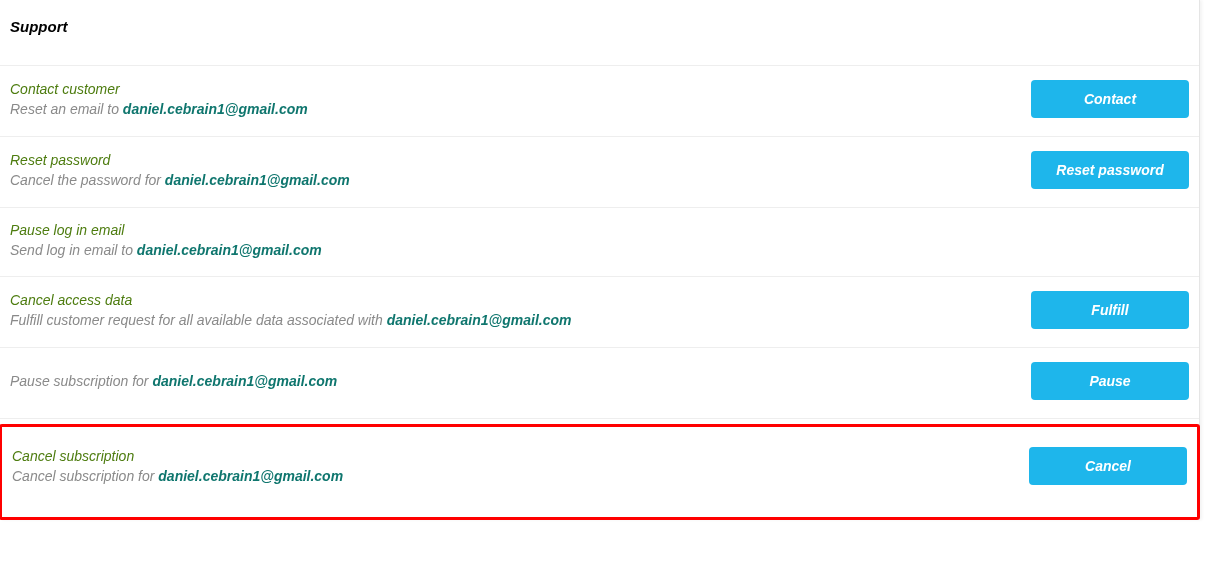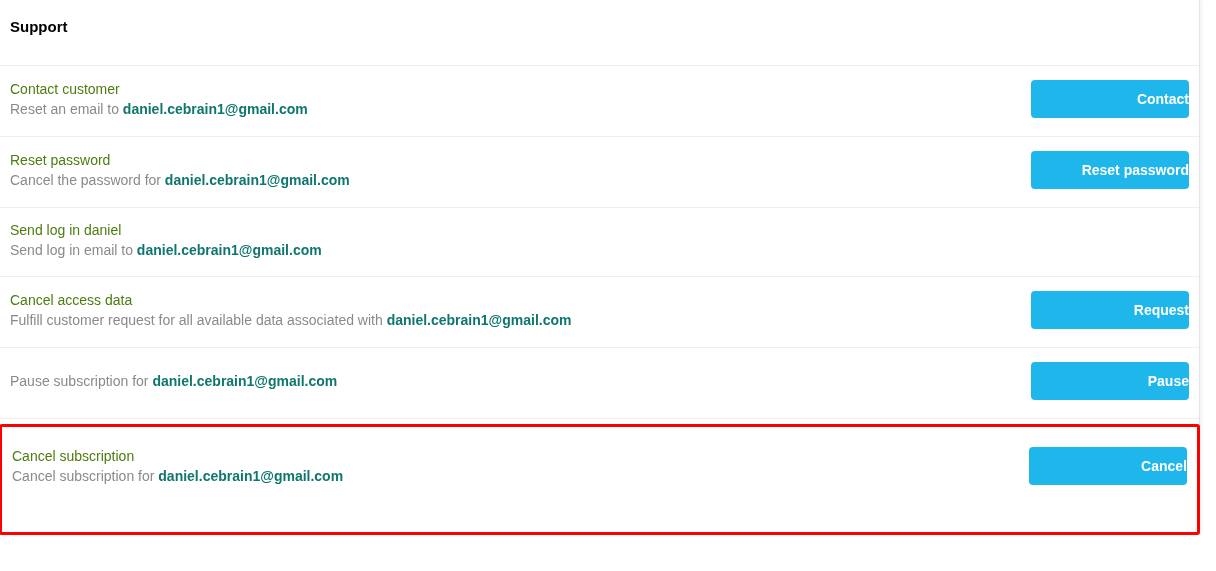--- a/index.html
+++ b/index.html
@@ -1,15 +1,15 @@
 <!DOCTYPE html>
 <html><head>
   <meta charset="utf-8">
   <style>
-    * { box-sizing: border-box; margin: 0; padding: 0; }
+    * { box-sizing: border-box; margin: 0; padding: 0; font-style: italic; }
     body {
       font-family: -apple-system, BlinkMacSystemFont, "Segoe UI", Helvetica, Arial, sans-serif;
       background: #ffffff;
       width: 1216px;
       height: 571px;
       position: relative;
     }
     .container {
       padding: 0;
       width: 1200px;
@@ -45,30 +45,29 @@
     .action-btn {
       background: #1eb6eb;
       color: #ffffff;
       border: none;
       border-radius: 4px;
       width: 158px;
       height: 38px;
       font-size: 14px;
       font-weight: 600;
       cursor: pointer;
-      text-align: right;
     }
     .highlight-box {
       border: 3px solid #ff0000;
       border-radius: 3px;
       margin: 0 -1px 0 -1px;
     }
     .highlight-box .row {
       border-top: none;
-      padding: 20px 10px 47px 10px;
+      padding: 20px 10px 32px 10px;
       border-radius: 31px;
     }
     .bottom-border {
       border-top: 1px solid #eeeeee;
       height: 6px;
     }
   </style>
 </head>
 <body>
 
@@ -90,35 +89,35 @@
       <div class="row-title">Reset password</div>
       <div class="row-desc">
         <span>Cancel the password for </span><span class="bold">daniel.cebrain1@gmail.com</span>
       </div>
     </div>
     <button class="action-btn">Reset password</button>
   </div>
 
   <div class="row">
     <div class="row-text">
-      <div class="row-title">Send log in daniel</div>
+      <div class="row-title">Pause log in email</div>
       <div class="row-desc">
         <span>Send log in email to </span><span class="bold">daniel.cebrain1@gmail.com</span>
       </div>
     </div>
   </div>
 
   <div class="row">
     <div class="row-text">
       <div class="row-title">Cancel access data</div>
       <div class="row-desc">
         <span>Fulfill customer request for all available data associated with </span><span class="bold">daniel.cebrain1@gmail.com</span>
       </div>
     </div>
-    <button class="action-btn">Request</button>
+    <button class="action-btn">Fulfill</button>
   </div>
 
   <div class="row">
     <div class="row-text">
       <div class="row-desc">
         <span>Pause subscription for </span><span class="bold">daniel.cebrain1@gmail.com</span>
       </div>
     </div>
     <button class="action-btn">Pause</button>
   </div>

